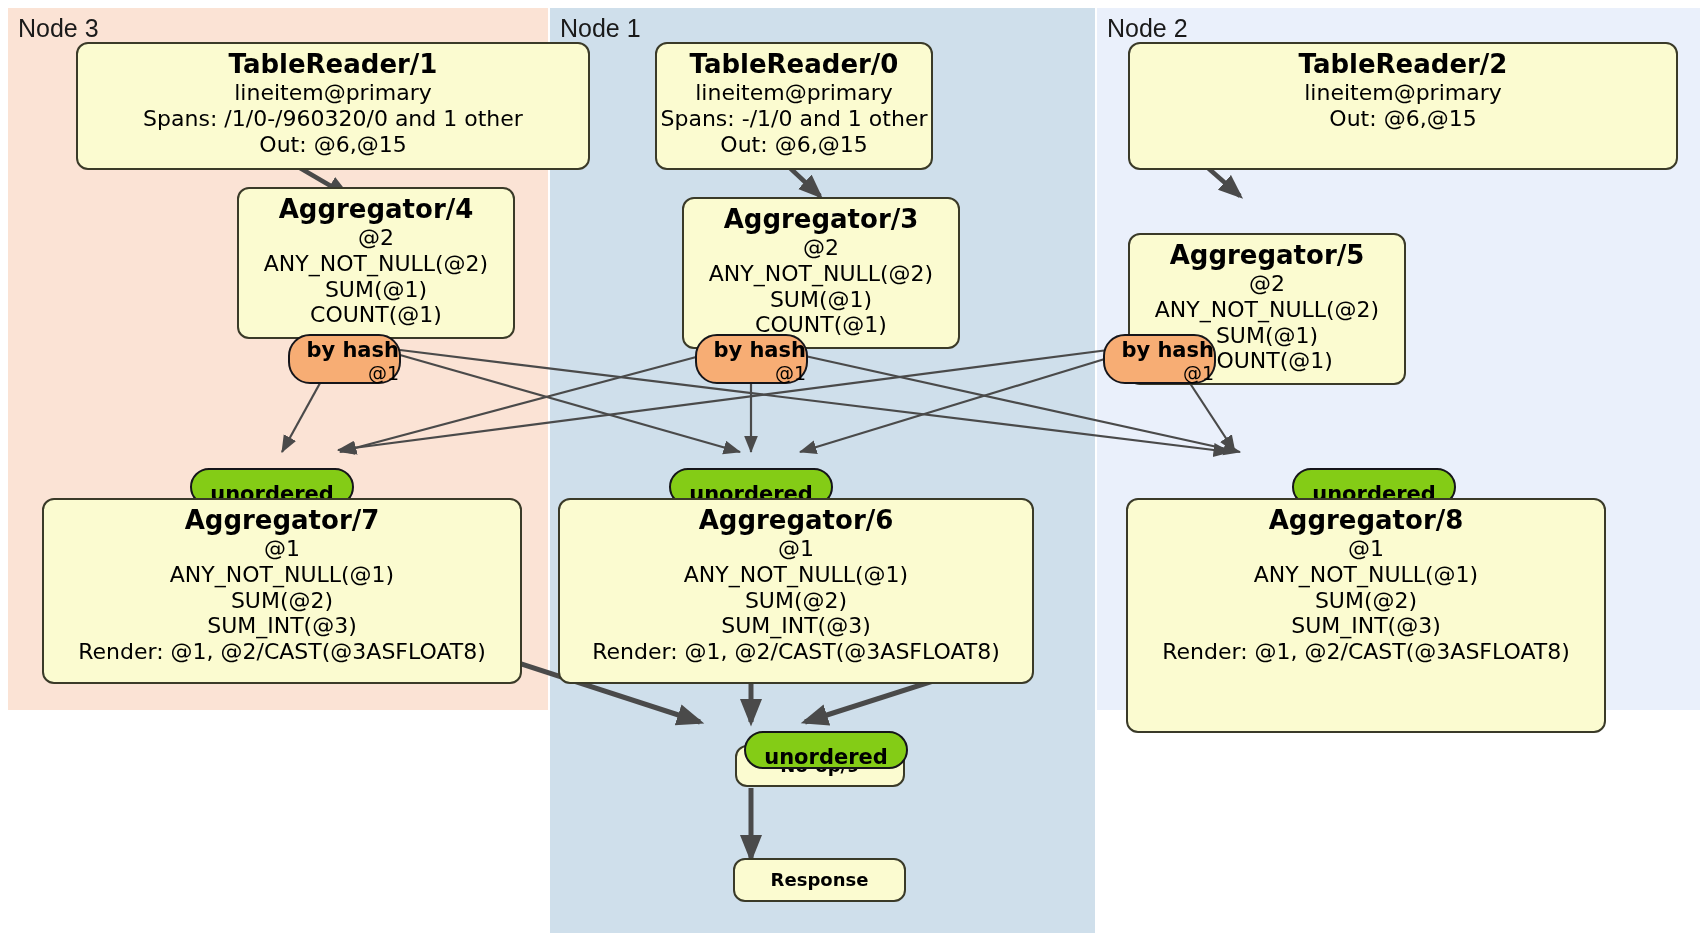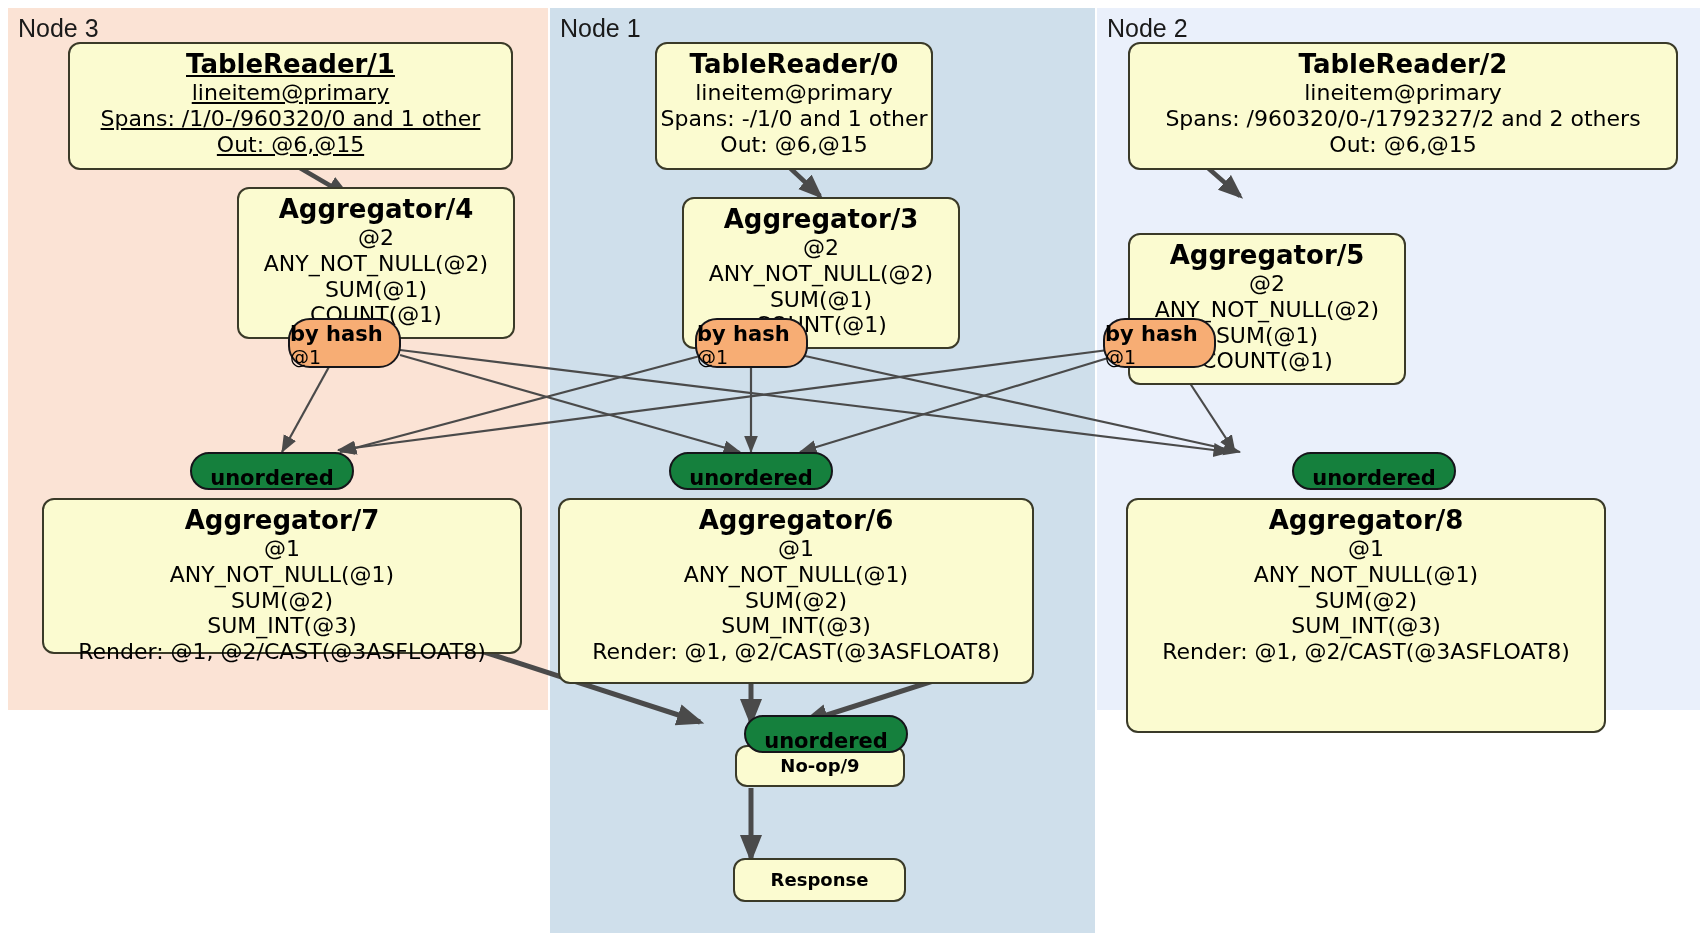--- a/index.html
+++ b/index.html
@@ -66,31 +66,32 @@
     padding-top: 0;
   }
   .small-box .proc-title {
     font-size: 18px;
   }
   .pill {
     position: absolute;
     box-sizing: border-box;
     border: 2.5px solid #15151a;
     border-radius: 22px;
-    text-align: left;
+    text-align: right;
     color: #000000;
     line-height: 1.12;
     white-space: nowrap;
     padding-top: 3px;
+    margin-top: 16px;
   }
   .pill-hash {
     background: #f7ad74;
   }
   .pill-unordered {
-    background: #15803d;
+    background: #84cc16;
     display: flex;
     align-items: center;
     justify-content: center;
     padding-top: 16px;
   }
   .pill-label {
     font-weight: bold;
     font-size: 21px;
     display: block;
   }
@@ -149,38 +150,37 @@
     </g>
 
     <g stroke="#4a4a4a" stroke-width="5" fill="none">
       <path d="M 478,650 L 700,722" marker-end="url(#arrowThick)"></path>
       <path d="M 751,680 L 751,722" marker-end="url(#arrowThick)"></path>
       <path d="M 1030,650 L 805,722" marker-end="url(#arrowThick)"></path>
       <path d="M 751,788 L 751,858" marker-end="url(#arrowThick)"></path>
     </g>
   </svg>
 
-  <div class="proc-box" style="left:68px; top:42px; width:445px; height:128px;text-decoration:underline;">
+  <div class="proc-box" style="left:76px; top:42px; width:514px; height:128px;">
     <span class="proc-title">TableReader/1</span>
     <span class="proc-line">lineitem@primary</span>
     <span class="proc-line">Spans: /1/0-/960320/0 and 1 other</span>
     <span class="proc-line">Out: @6,@15</span>
   </div>
 
   <div class="proc-box" style="left:655px; top:42px; width:278px; height:128px;">
     <span class="proc-title">TableReader/0</span>
     <span class="proc-line">lineitem@primary</span>
     <span class="proc-line">Spans: -/1/0 and 1 other</span>
     <span class="proc-line">Out: @6,@15</span>
   </div>
 
   <div class="proc-box" style="left:1128px; top:42px; width:550px; height:128px;">
     <span class="proc-title">TableReader/2</span>
     <span class="proc-line">lineitem@primary</span>
-    <span class="proc-line">Spans: /960320/0-/1792327/2 and 2 others</span>
     <span class="proc-line">Out: @6,@15</span>
   </div>
 
   <div class="proc-box" style="left:237px; top:187px; width:278px; height:152px;">
     <span class="proc-title">Aggregator/4</span>
     <span class="proc-line">@2</span>
     <span class="proc-line">ANY_NOT_NULL(@2)</span>
     <span class="proc-line">SUM(@1)</span>
     <span class="proc-line">COUNT(@1)</span>
   </div>
@@ -221,21 +221,21 @@
   </div>
 
   <div class="pill pill-unordered" style="left:669px; top:452px; width:164px; height:38px;">
     <span class="pill-label">unordered</span>
   </div>
 
   <div class="pill pill-unordered" style="left:1292px; top:452px; width:164px; height:38px;">
     <span class="pill-label">unordered</span>
   </div>
 
-  <div class="proc-box" style="left:42px; top:498px; width:480px; height:156px;">
+  <div class="proc-box" style="left:42px; top:498px; width:480px; height:186px;">
     <span class="proc-title">Aggregator/7</span>
     <span class="proc-line">@1</span>
     <span class="proc-line">ANY_NOT_NULL(@1)</span>
     <span class="proc-line">SUM(@2)</span>
     <span class="proc-line">SUM_INT(@3)</span>
     <span class="proc-line">Render: @1, @2/CAST(@3ASFLOAT8)</span>
   </div>
 
   <div class="proc-box" style="left:558px; top:498px; width:476px; height:186px;">
     <span class="proc-title">Aggregator/6</span>

